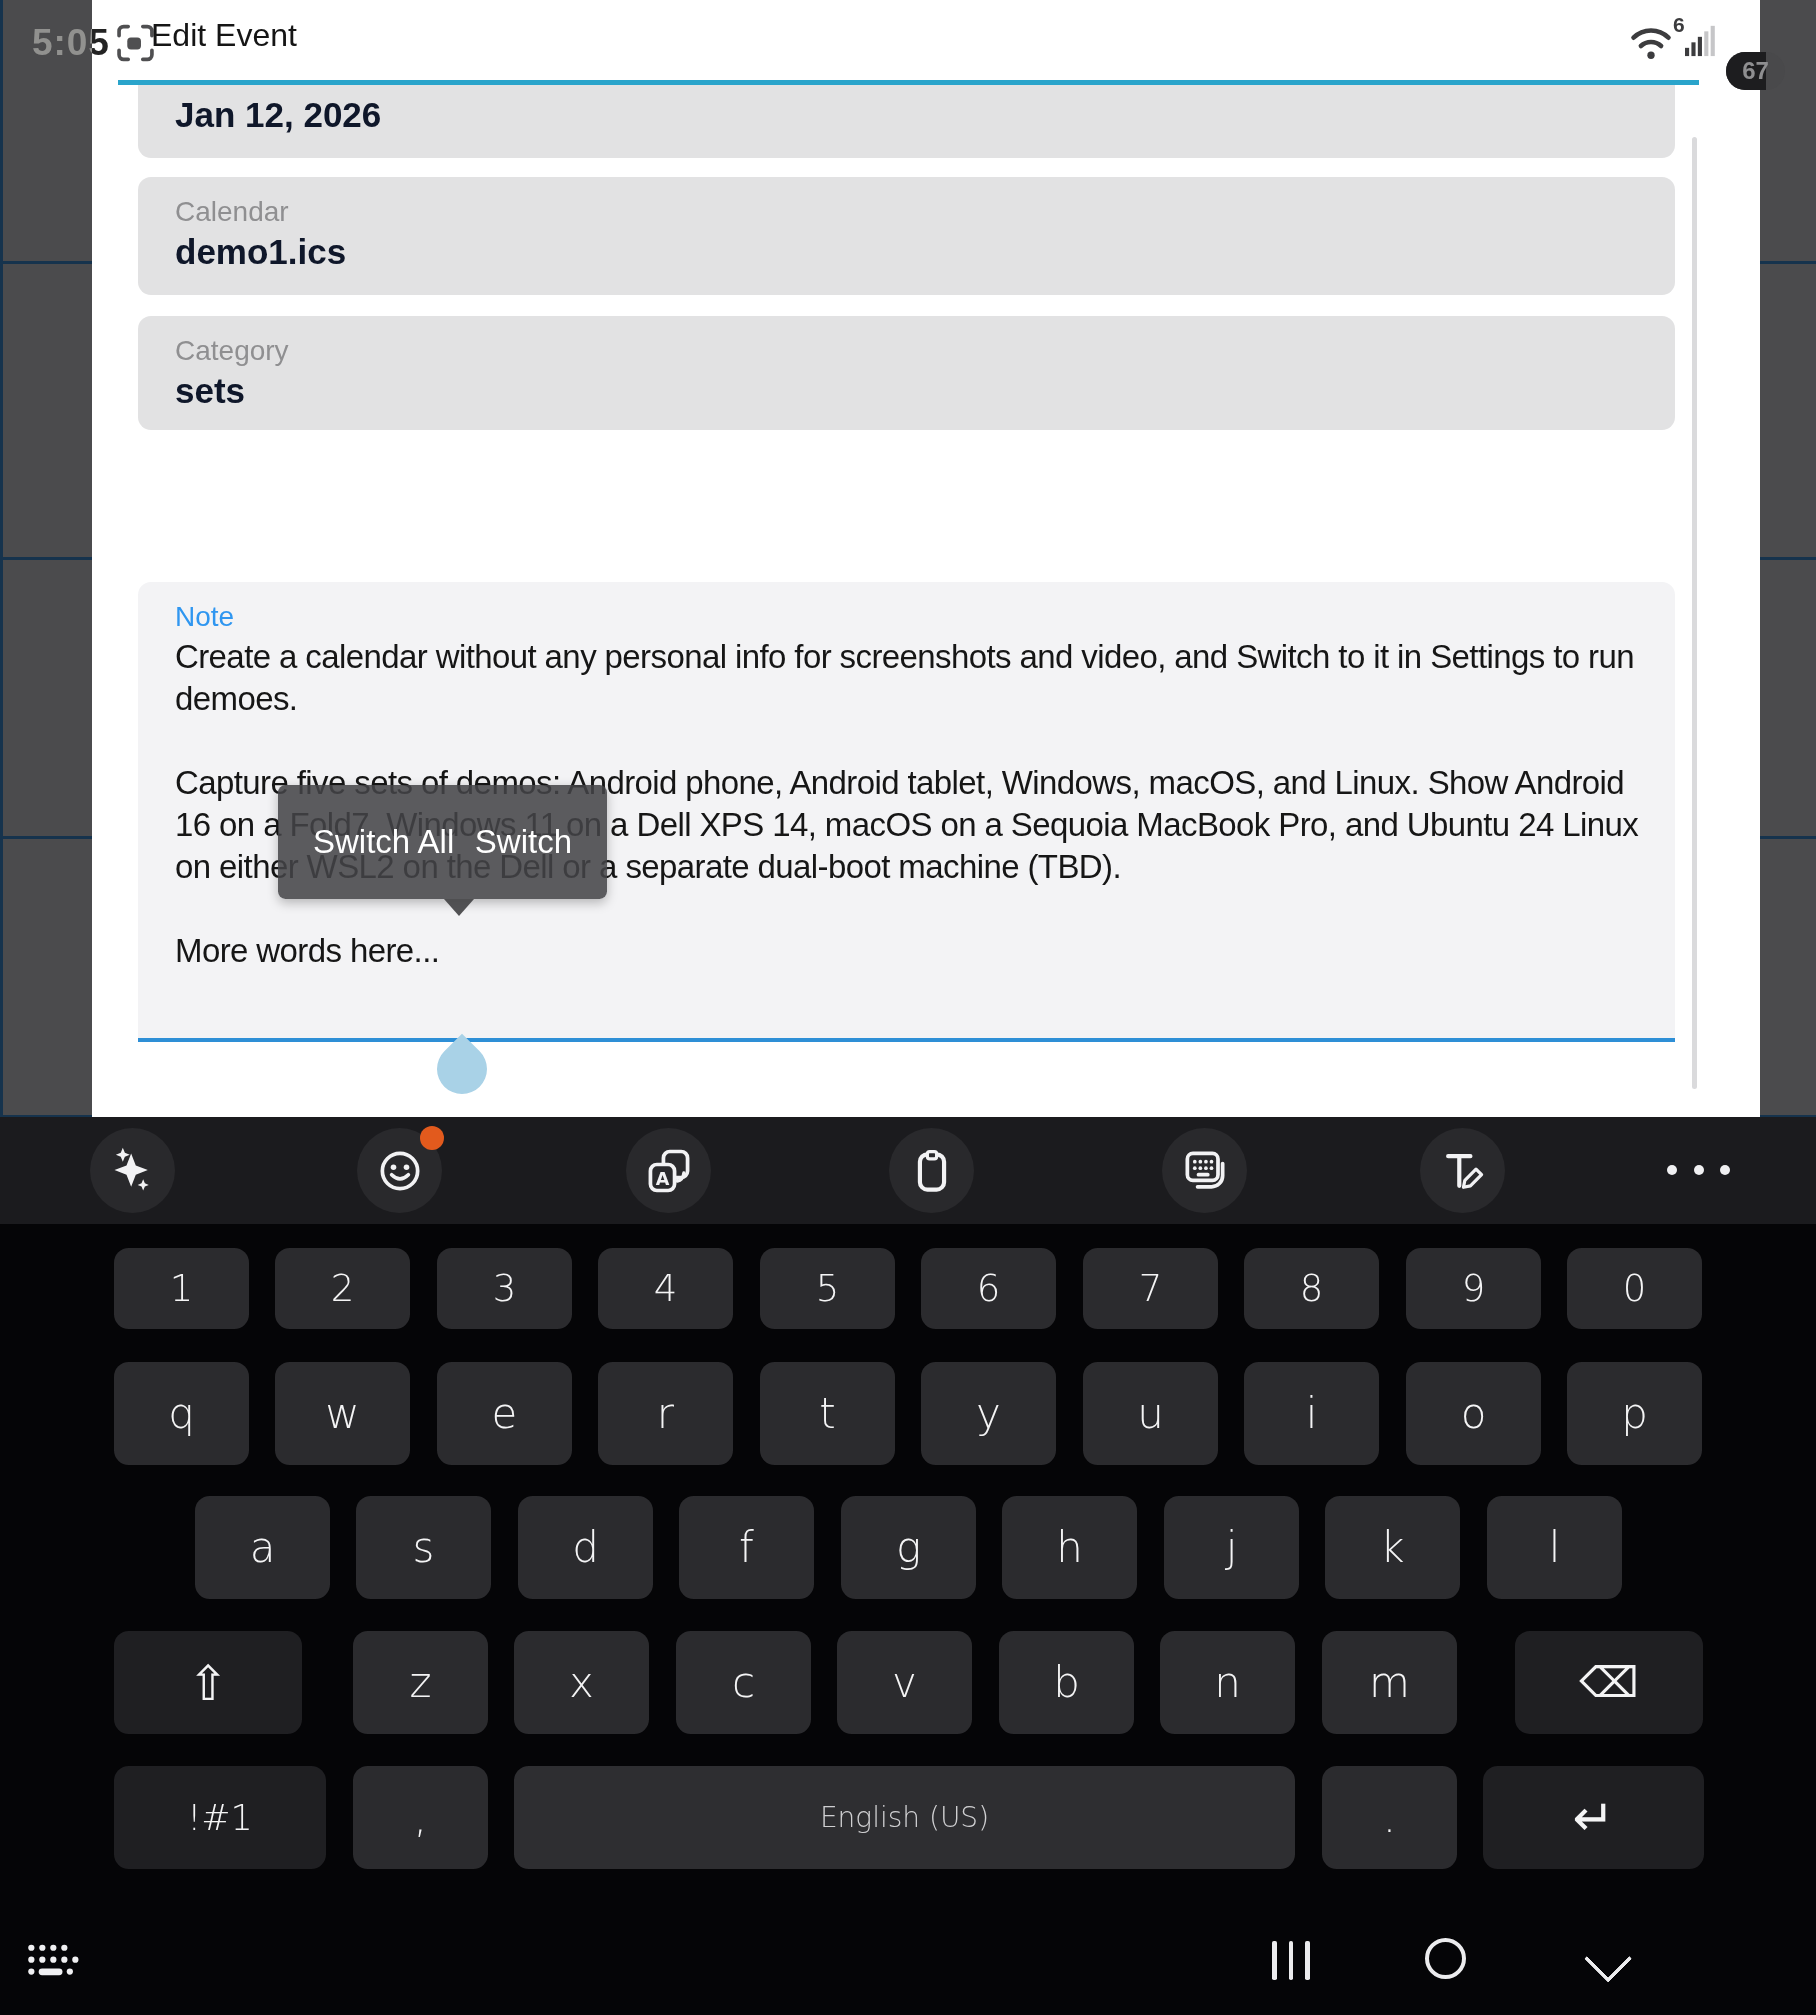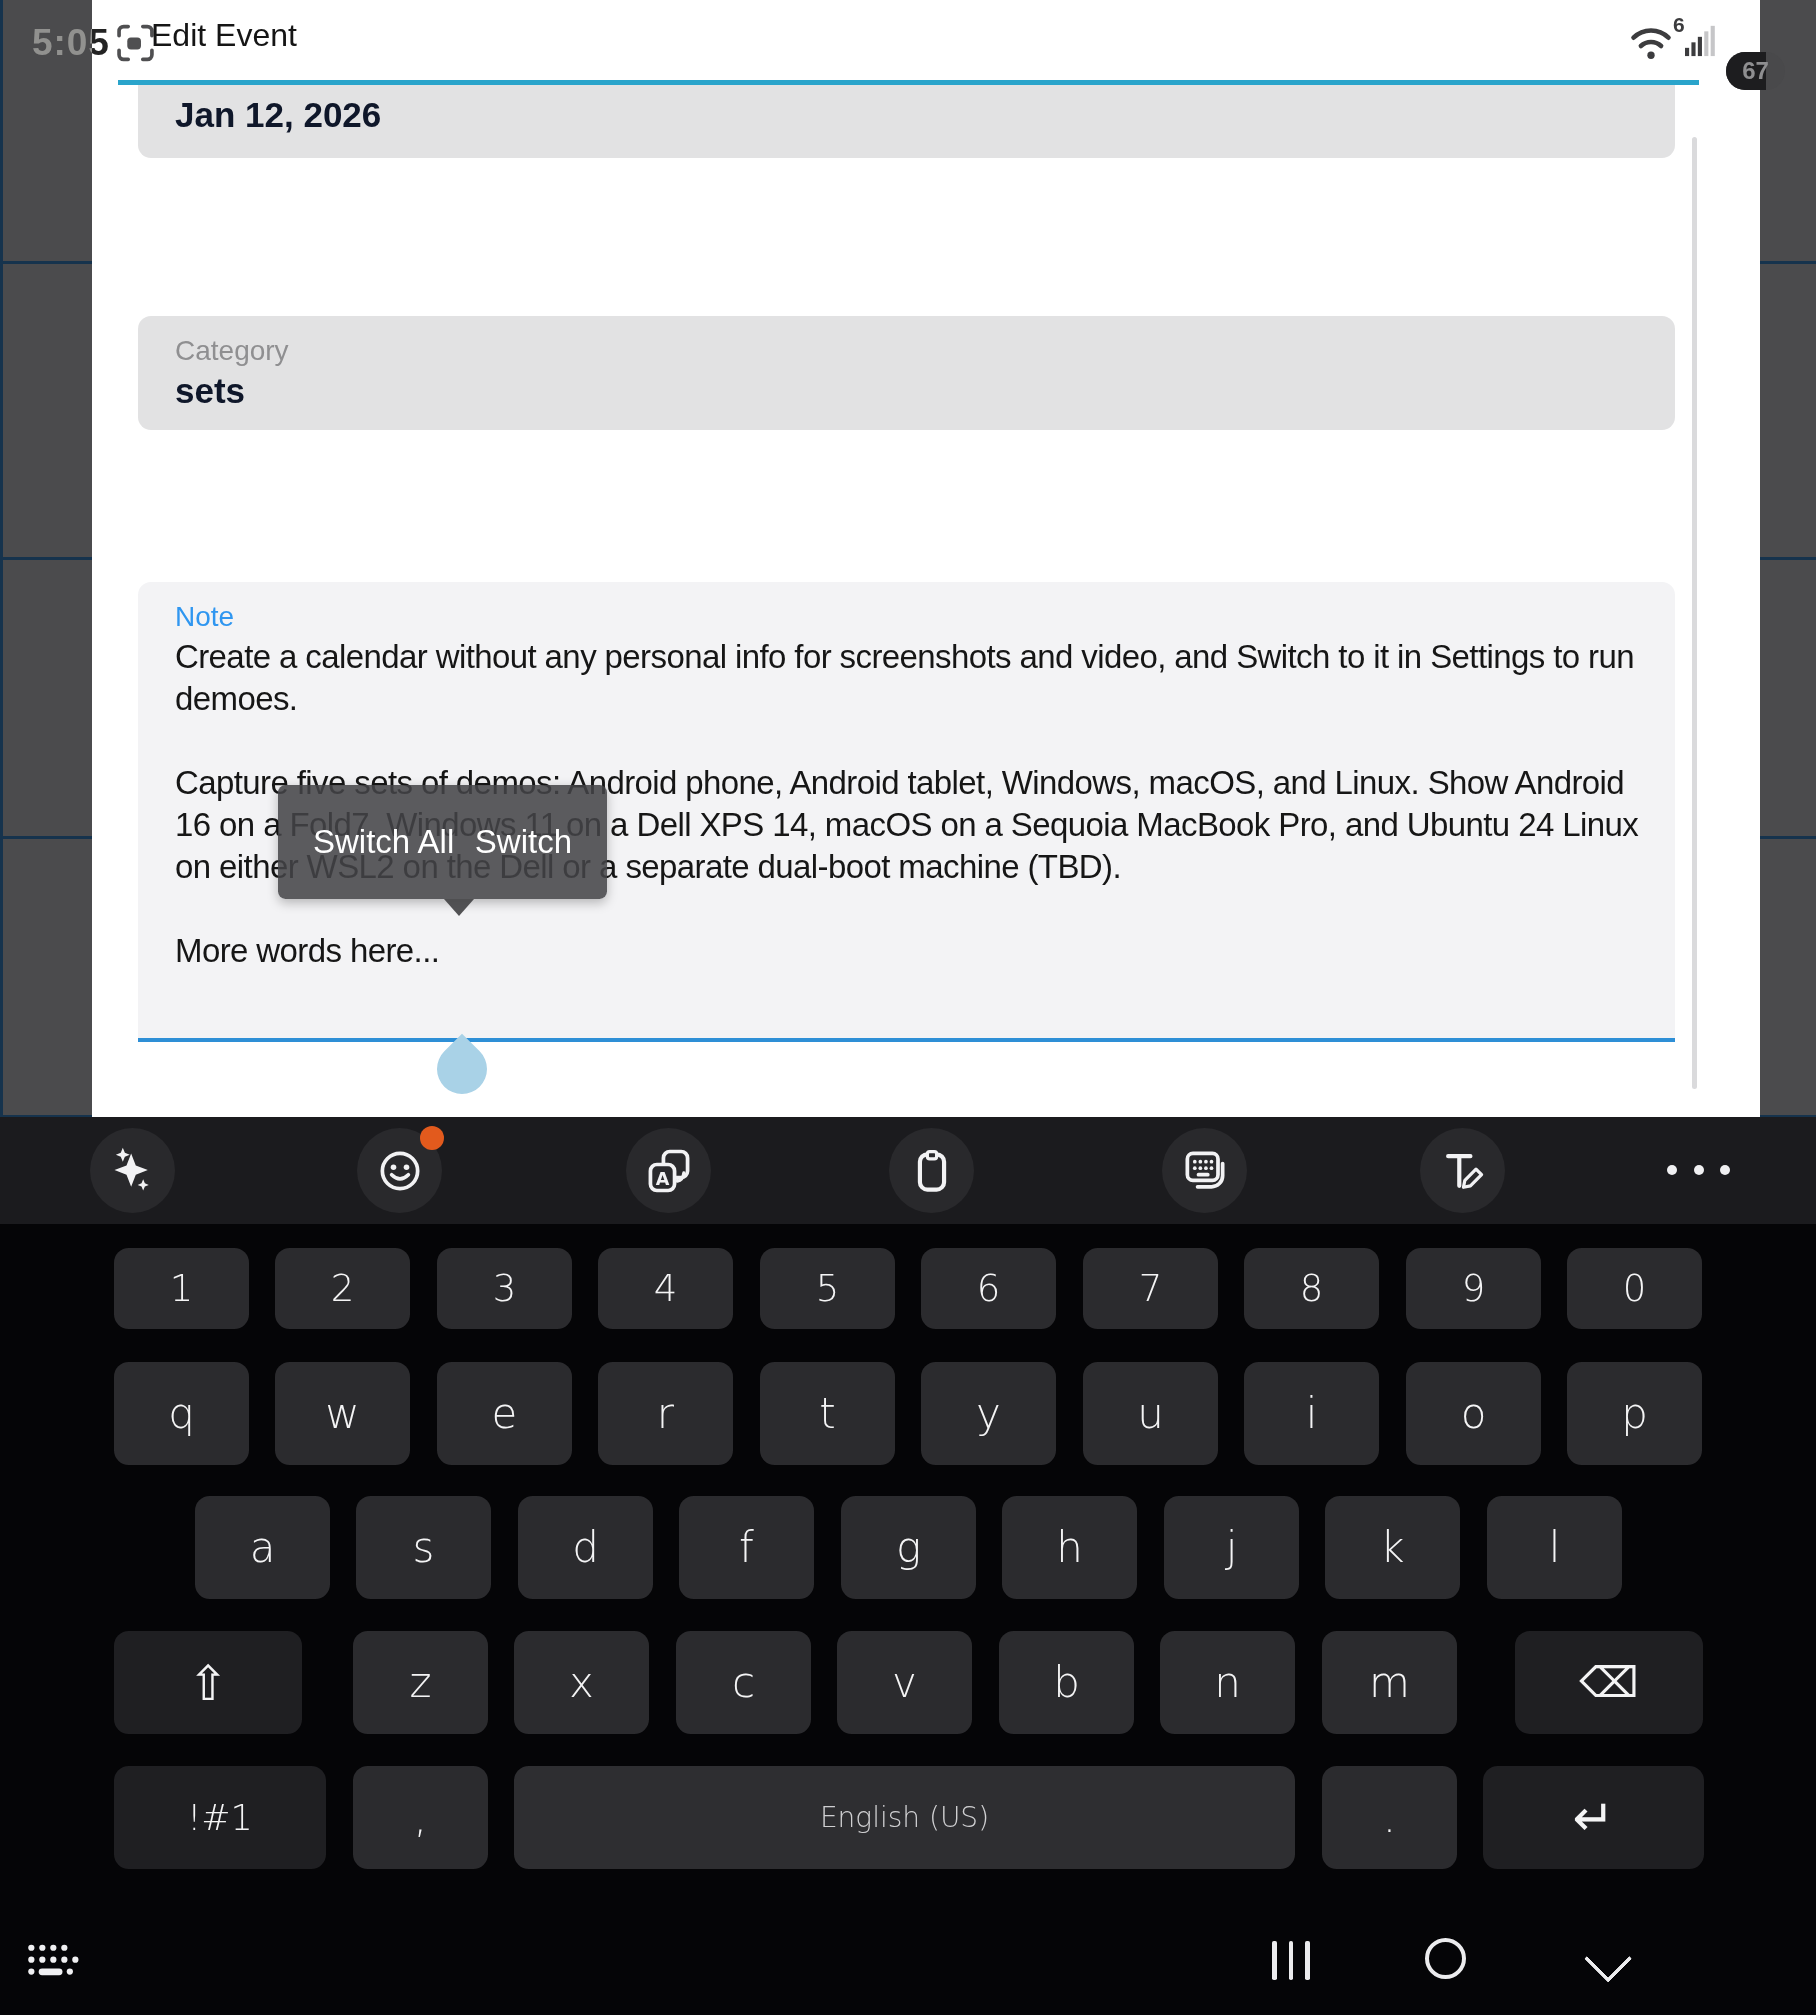--- a/index.html
+++ b/index.html
@@ -97,20 +97,24 @@
     <path d="M29 41 H34 A5 5 0 0 0 39 36 V31" fill="none" stroke="#4f4f51" stroke-width="4" stroke-linecap="round"></path>
     <rect x="12" y="17" width="15" height="13" rx="4" fill="#4f4f51"></rect>
   </svg>
   <div class="dlg-title">Edit Event</div>
   <div class="divider"></div>
 
   <div class="scroll">
     <div class="field" style="top:-45px">
       <div class="flabel">Date</div>
       <div class="fvalue">Jan 12, 2026</div>
+    </div>
+    <div class="field" style="top:92px">
+      <div class="flabel">Calendar</div>
+      <div class="fvalue">demo1.ics</div>
     </div>
     <div class="field" style="top:231px;height:114px">
       <div class="flabel">Category</div>
       <div class="fvalue">sets</div>
     </div>
     <div class="note-field">
       <div class="note-label">Note</div>
       <div class="note-text">Create a calendar without any personal info for screenshots and video, and Switch to it in Settings to run demoes.
 
 Capture five sets of demos: Android phone, Android tablet, Windows, macOS, and Linux. Show Android 16 on a Fold7, Windows 11 on a Dell XPS 14, macOS on a Sequoia MacBook Pro, and Ubuntu 24 Linux on either WSL2 on the Dell or a separate dual-boot machine (TBD).

